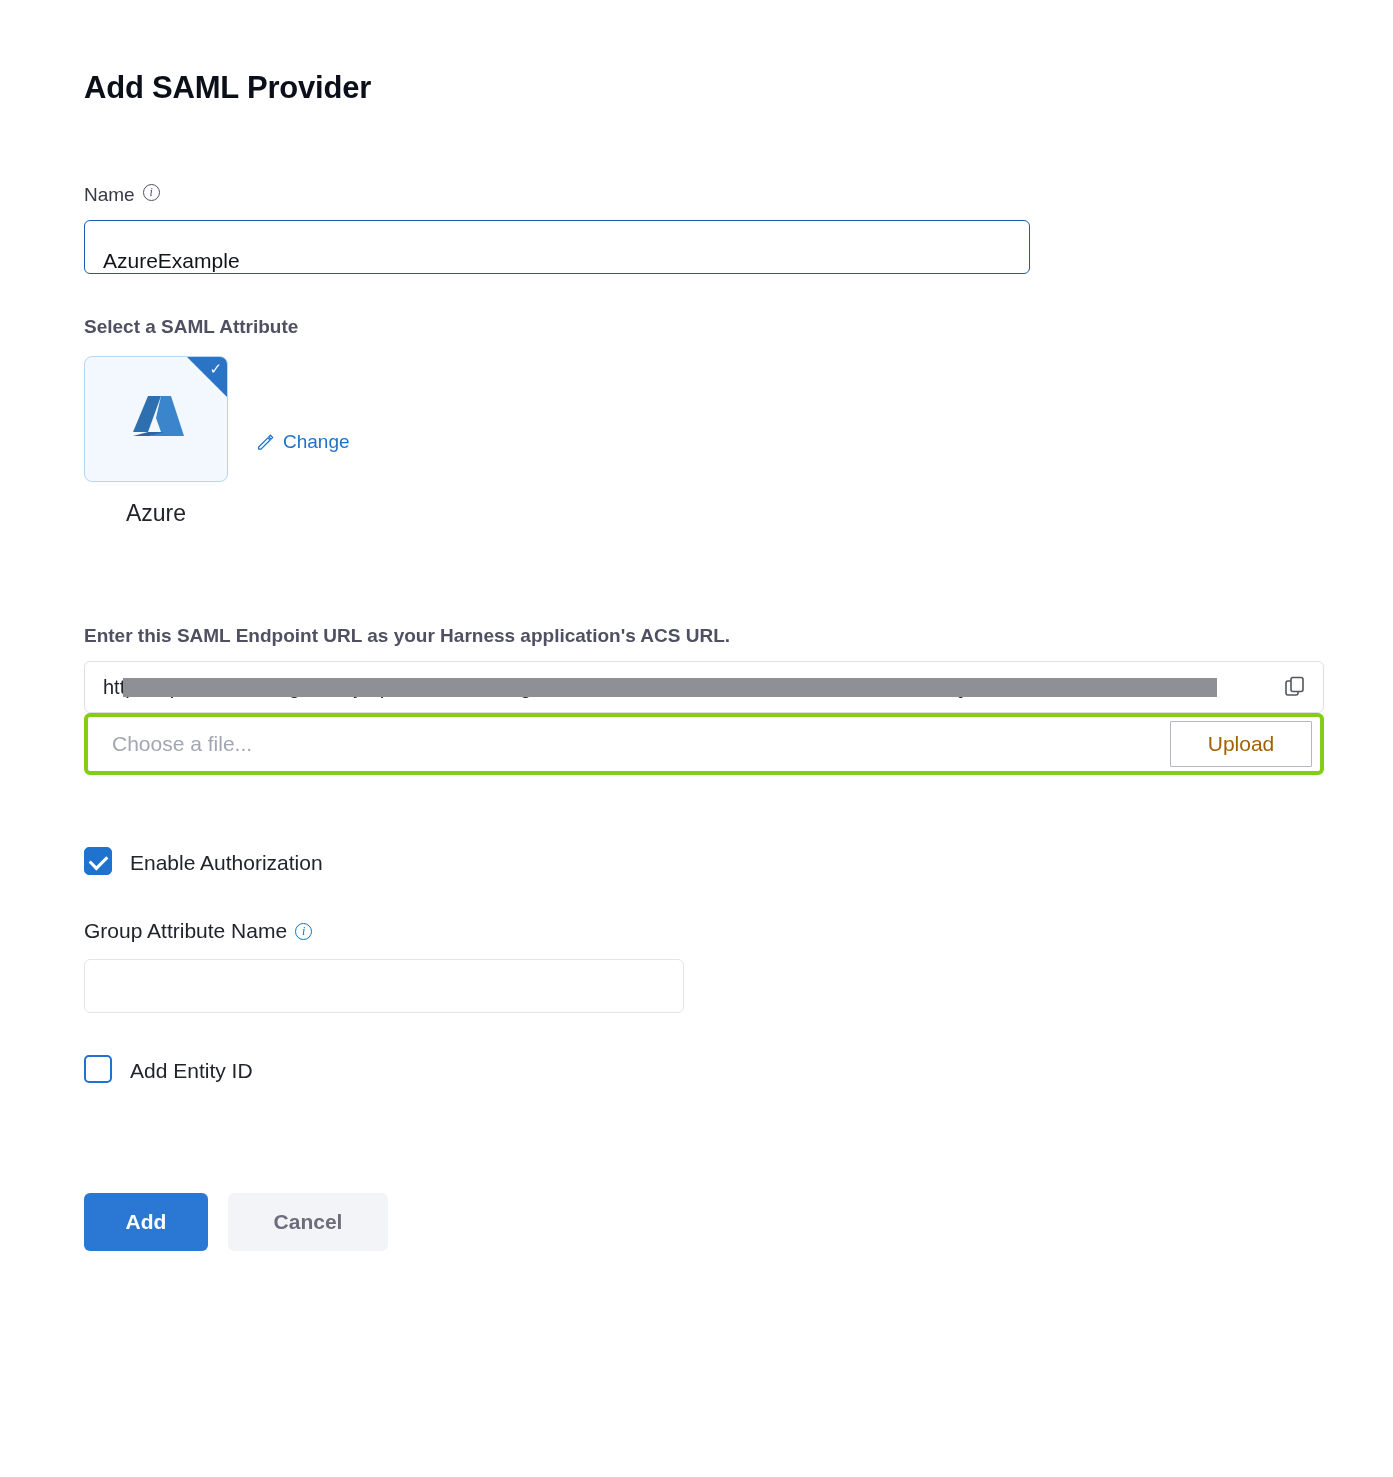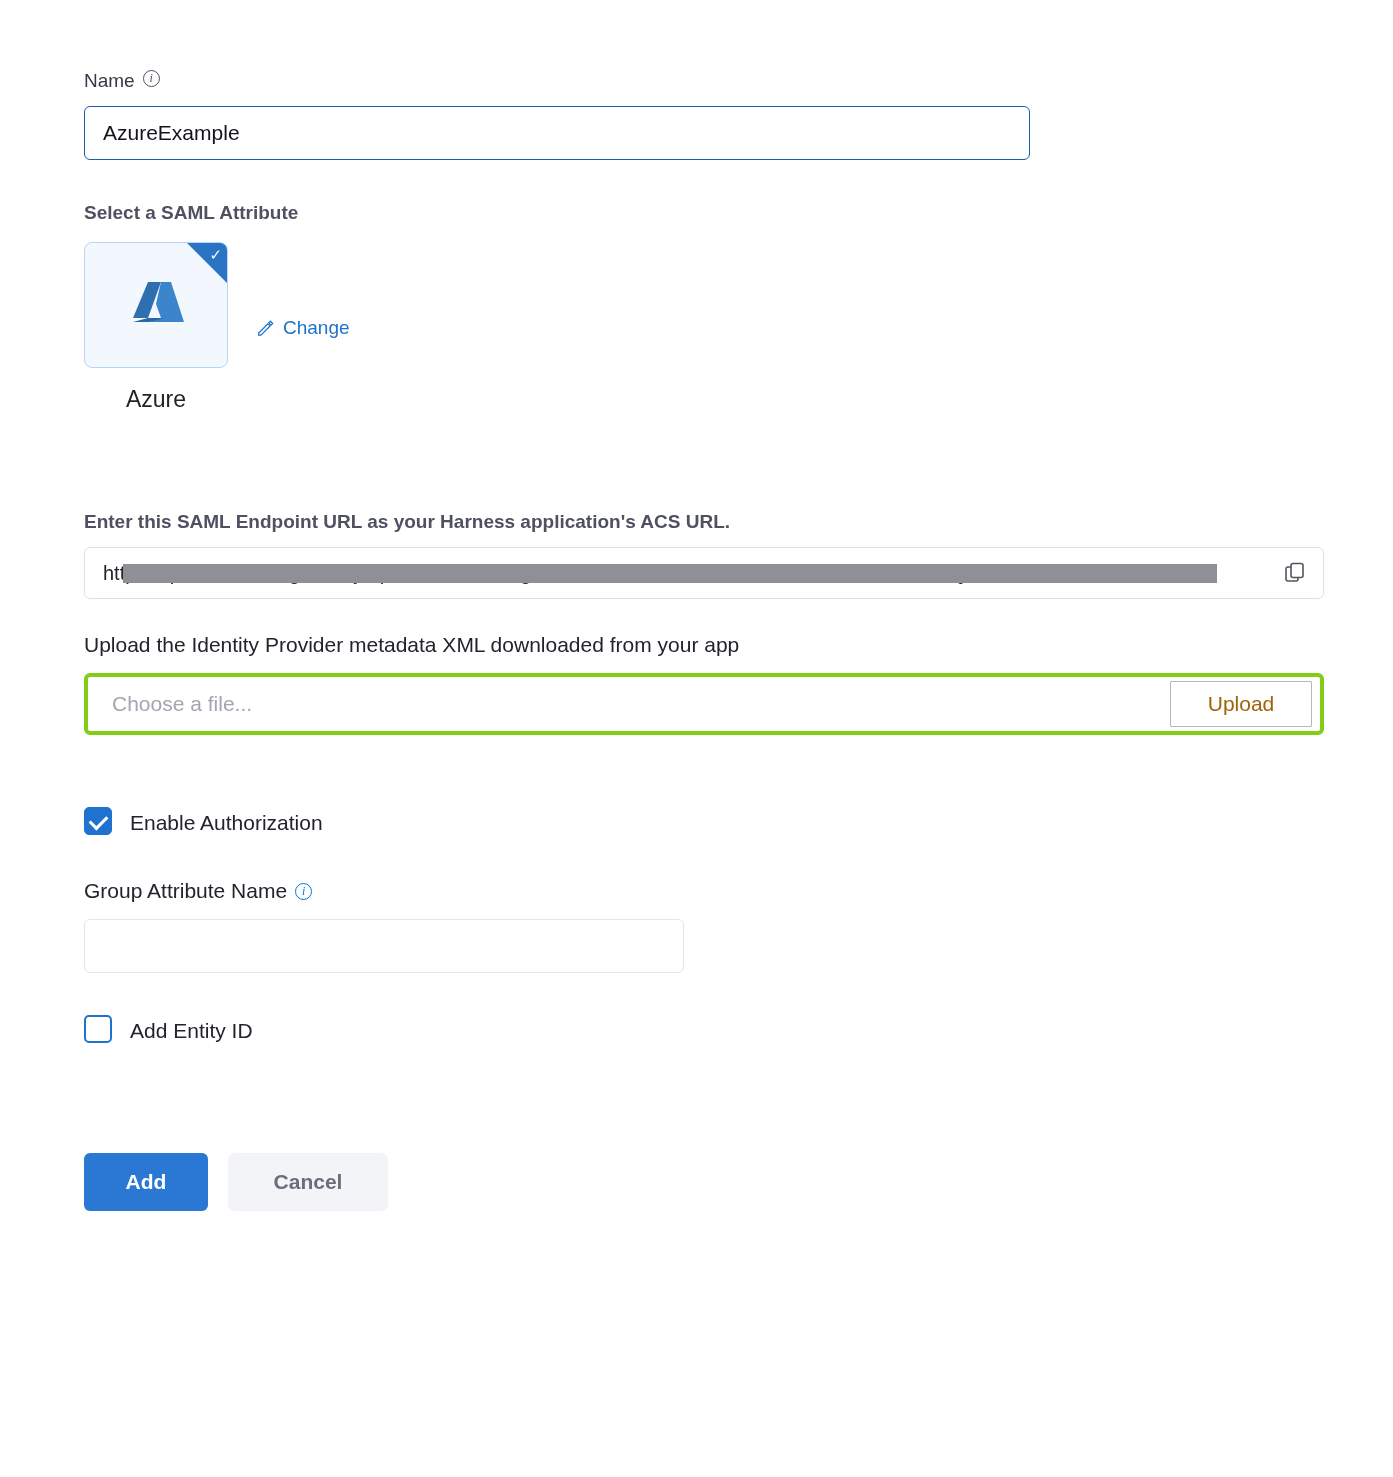--- a/index.html
+++ b/index.html
@@ -54,21 +54,21 @@
   }
   .text-input {
     height: 54px;
     border: 1px solid #1b5dab;
     border-radius: 6px;
     padding: 0 18px;
     font-size: 21px;
     color: #12141c;
     width: 946px;
     display: flex;
-    align-items: center;
+    align-items: flex-end;
     background: #fff;
   }
   .section-label {
     font-size: 19px;
     font-weight: bold;
     color: #4f5162;
     margin: 42px 0 18px 0;
   }
   .provider-row {
     display: flex;
@@ -282,20 +282,21 @@
     height: 58px;
     cursor: pointer;
     font-family: "Liberation Sans", sans-serif;
   }
 </style>
 </head>
 <body>
 
 <div class="page">
 
+  <h1 class="title">Add SAML Provider</h1>
 
   <div class="field-label">
     <span>Name</span>
     <span class="info-icon">i</span>
   </div>
   <div class="text-input">
     <span>AzureExample</span>
   </div>
 
   <div class="section-label">Select a SAML Attribute</div>
@@ -326,21 +327,20 @@
   <div class="endpoint-label">Enter this SAML Endpoint URL as your Harness application's ACS URL.</div>
   <div class="endpoint-box">
     <span class="endpoint-text">https://qa.harness.io/gateway/api/users/saml-login?accountId=XXXXXXXXXXXXXXXXXXXXXXQ</span>
     <span class="redact r1"></span>
     <svg class="copy-icon" viewBox="0 0 24 24">
       <rect x="3" y="6" width="12" height="14" rx="2" fill="none" stroke="#53555f" stroke-width="1.6"></rect>
       <rect x="8" y="2.5" width="12" height="14" rx="2" fill="#fff" stroke="#53555f" stroke-width="1.6"></rect>
     </svg>
   </div>
 
-  <div class="upload-label">Upload the Identity Provider metadata XML downloaded from your app</div>
   <div class="file-row">
     <span class="file-placeholder">Choose a file...</span>
     <div class="upload-btn">Upload</div>
   </div>
 
   <div class="checkbox-row">
     <span class="cb checked"></span>
     <span class="cb-label">Enable Authorization</span>
   </div>
 

